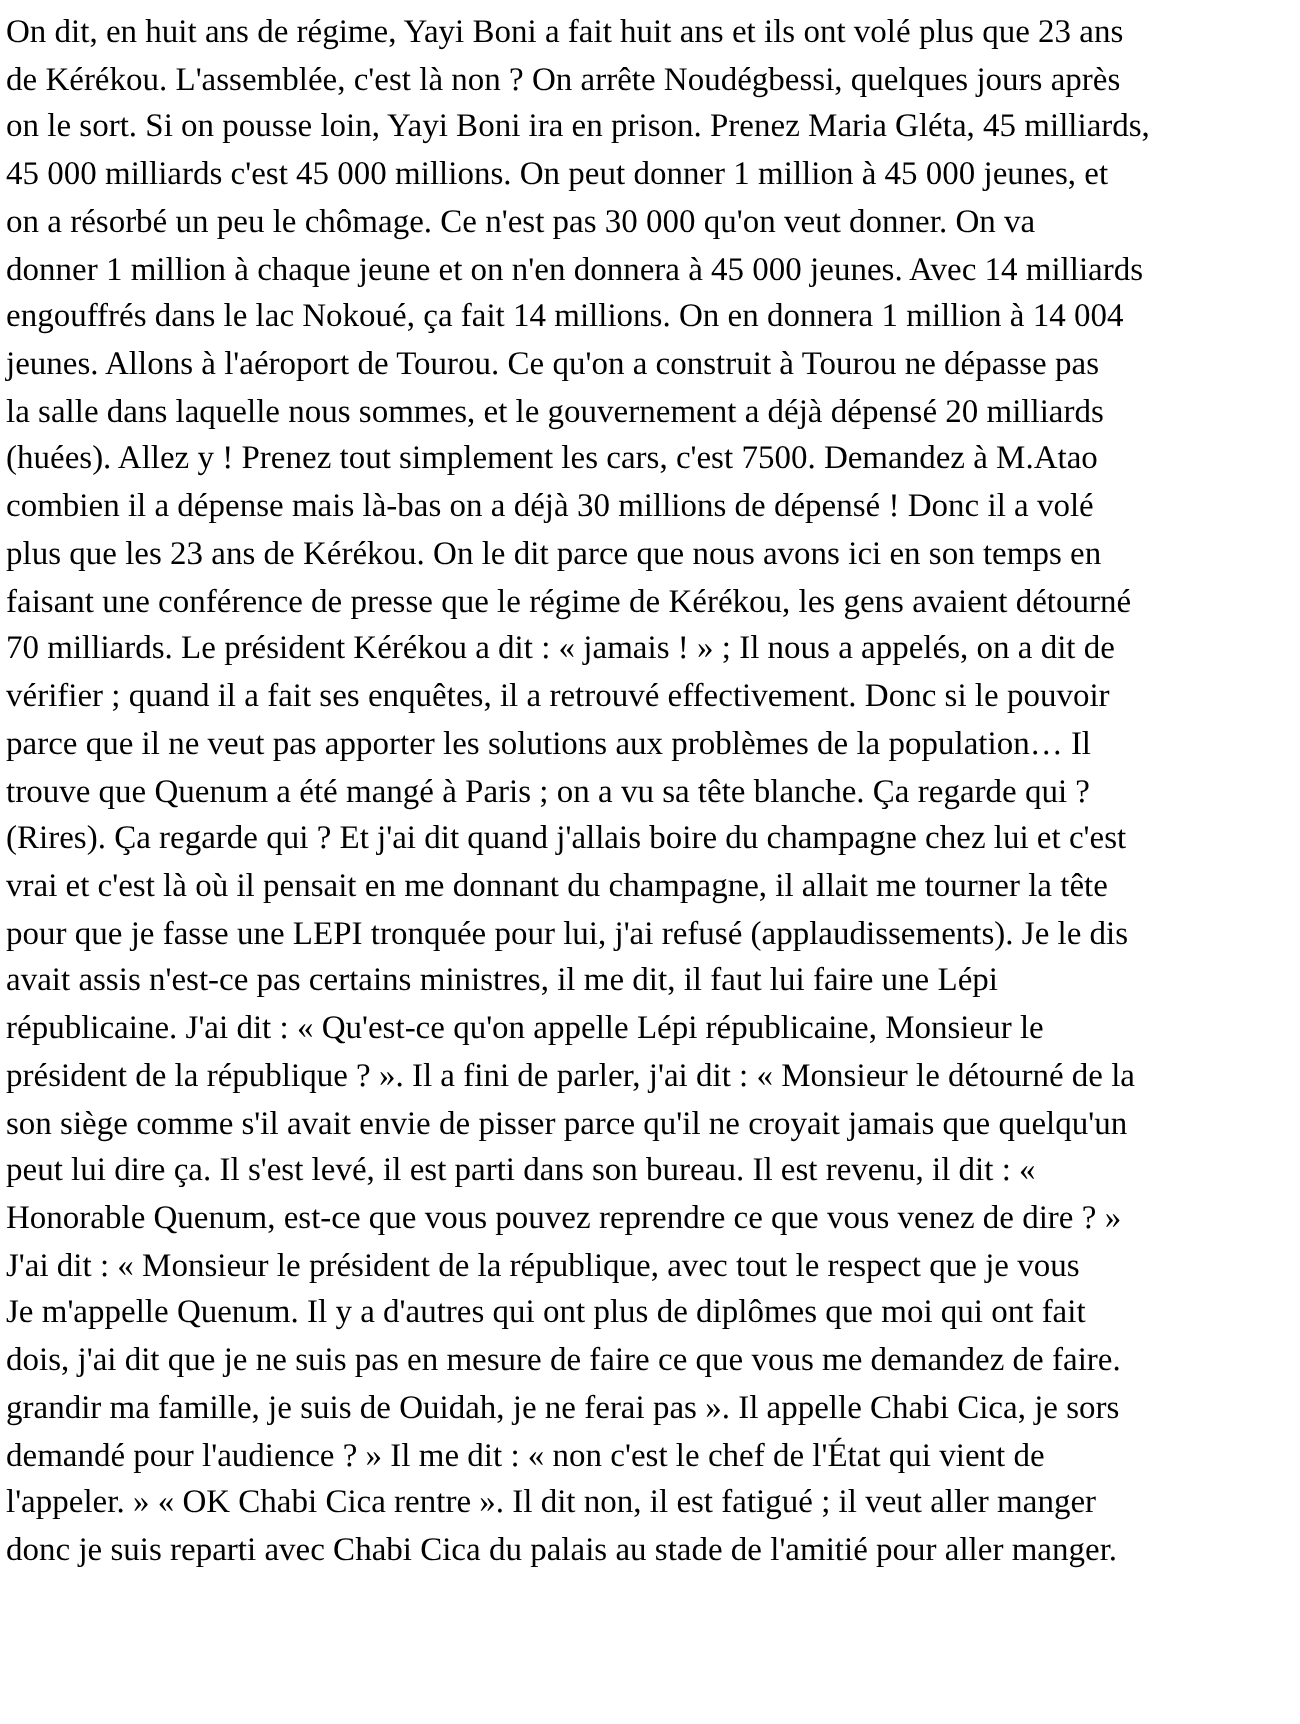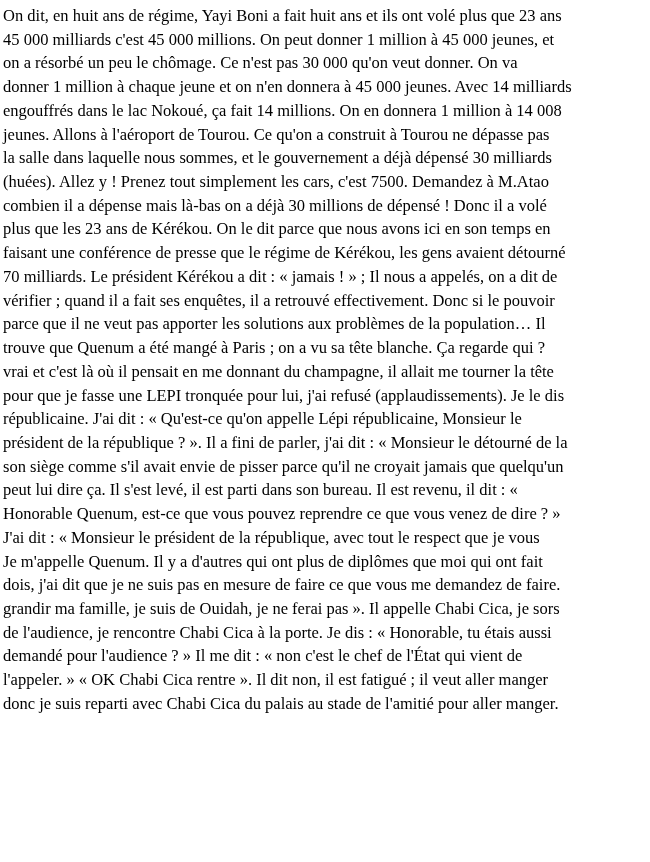--- a/index.html
+++ b/index.html
@@ -25,43 +25,46 @@
   .text-line {
     white-space: nowrap;
   }
 </style>
 </head>
 <body>
 
 <div class="page">
   <div class="text-block">
       <div class="text-line">On dit, en huit ans de régime, Yayi Boni a fait huit ans et ils ont volé plus que 23 ans</div>
+      <div class="text-line">de Kérékou. L'assemblée, c'est là non ? On arrête Noudégbessi, quelques jours après</div>
+      <div class="text-line">on le sort. Si on pousse loin, Yayi Boni ira en prison. Prenez Maria Gléta, 45 milliards,</div>
       <div class="text-line">45 000 milliards c'est 45 000 millions. On peut donner 1 million à 45 000 jeunes, et</div>
       <div class="text-line">on a résorbé un peu le chômage. Ce n'est pas 30 000 qu'on veut donner. On va</div>
       <div class="text-line">donner 1 million à chaque jeune et on n'en donnera à 45 000 jeunes. Avec 14 milliards</div>
-      <div class="text-line">engouffrés dans le lac Nokoué, ça fait 14 millions. On en donnera 1 million à 14 008</div>
+      <div class="text-line">engouffrés dans le lac Nokoué, ça fait 14 millions. On en donnera 1 million à 14 004</div>
       <div class="text-line">jeunes. Allons à l'aéroport de Tourou. Ce qu'on a construit à Tourou ne dépasse pas</div>
-      <div class="text-line">la salle dans laquelle nous sommes, et le gouvernement a déjà dépensé 30 milliards</div>
+      <div class="text-line">la salle dans laquelle nous sommes, et le gouvernement a déjà dépensé 20 milliards</div>
       <div class="text-line">(huées). Allez y ! Prenez tout simplement les cars, c'est 7500. Demandez à M.Atao</div>
       <div class="text-line">combien il a dépense mais là-bas on a déjà 30 millions de dépensé ! Donc il a volé</div>
       <div class="text-line">plus que les 23 ans de Kérékou. On le dit parce que nous avons ici en son temps en</div>
       <div class="text-line">faisant une conférence de presse que le régime de Kérékou, les gens avaient détourné</div>
       <div class="text-line">70 milliards. Le président Kérékou a dit : « jamais ! » ; Il nous a appelés, on a dit de</div>
       <div class="text-line">vérifier ; quand il a fait ses enquêtes, il a retrouvé effectivement. Donc si le pouvoir</div>
       <div class="text-line">parce que il ne veut pas apporter les solutions aux problèmes de la population… Il</div>
       <div class="text-line">trouve que Quenum a été mangé à Paris ; on a vu sa tête blanche. Ça regarde qui ?</div>
+      <div class="text-line">(Rires). Ça regarde qui ? Et j'ai dit quand j'allais boire du champagne chez lui et c'est</div>
       <div class="text-line">vrai et c'est là où il pensait en me donnant du champagne, il allait me tourner la tête</div>
       <div class="text-line">pour que je fasse une LEPI tronquée pour lui, j'ai refusé (applaudissements). Je le dis</div>
+      <div class="text-line">avait assis n'est-ce pas certains ministres, il me dit, il faut lui faire une Lépi</div>
       <div class="text-line">républicaine. J'ai dit : « Qu'est-ce qu'on appelle Lépi républicaine, Monsieur le</div>
       <div class="text-line">président de la république ? ». Il a fini de parler, j'ai dit : « Monsieur le détourné de la</div>
       <div class="text-line">son siège comme s'il avait envie de pisser parce qu'il ne croyait jamais que quelqu'un</div>
       <div class="text-line">peut lui dire ça. Il s'est levé, il est parti dans son bureau. Il est revenu, il dit : «</div>
       <div class="text-line">Honorable Quenum, est-ce que vous pouvez reprendre ce que vous venez de dire ? »</div>
       <div class="text-line">J'ai dit : « Monsieur le président de la république, avec tout le respect que je vous</div>
       <div class="text-line">Je m'appelle Quenum. Il y a d'autres qui ont plus de diplômes que moi qui ont fait</div>
       <div class="text-line">dois, j'ai dit que je ne suis pas en mesure de faire ce que vous me demandez de faire.</div>
       <div class="text-line">grandir ma famille, je suis de Ouidah, je ne ferai pas ». Il appelle Chabi Cica, je sors</div>
-      <div class="text-line">de l'audience, je rencontre Chabi Cica à la porte. Je dis : « Honorable, tu étais aussi</div>
       <div class="text-line">demandé pour l'audience ? » Il me dit : « non c'est le chef de l'État qui vient de</div>
       <div class="text-line">l'appeler. » « OK Chabi Cica rentre ». Il dit non, il est fatigué ; il veut aller manger</div>
       <div class="text-line">donc je suis reparti avec Chabi Cica du palais au stade de l'amitié pour aller manger.</div>
     </div>
 </div>
 
 </body></html>

